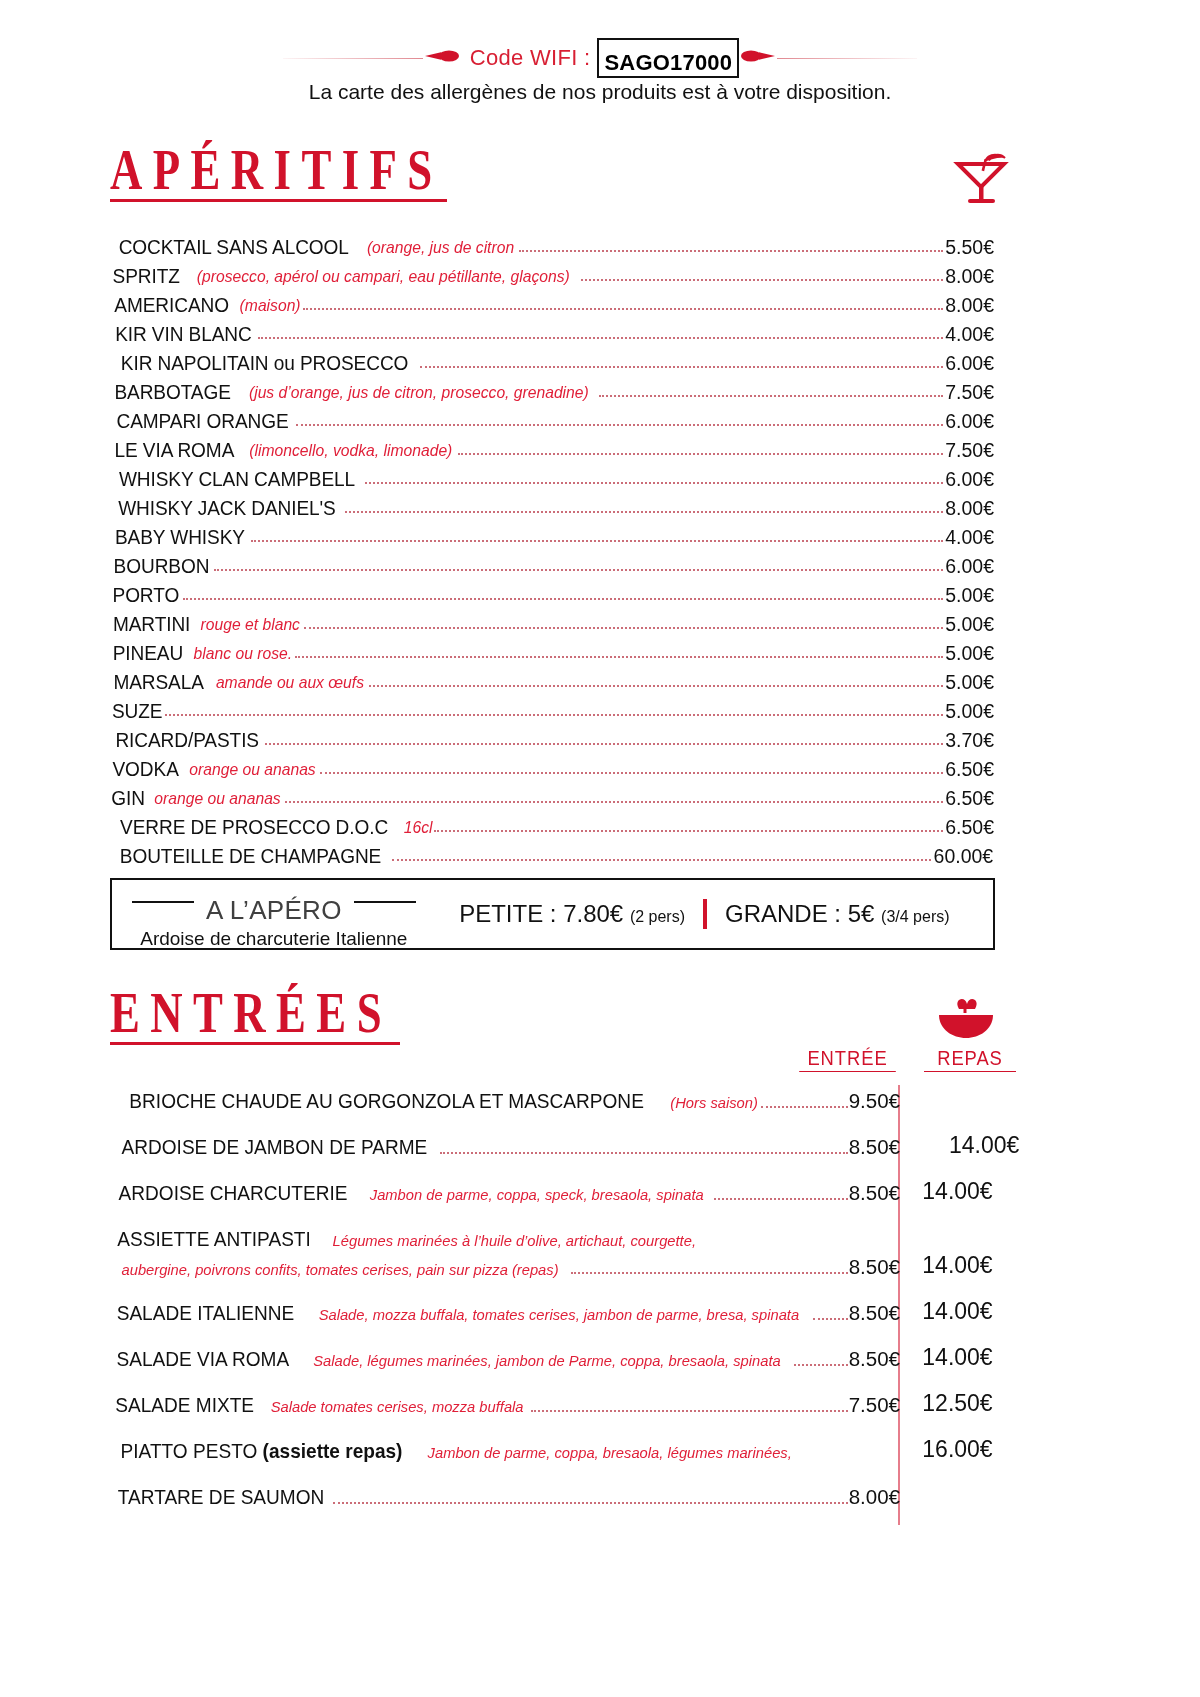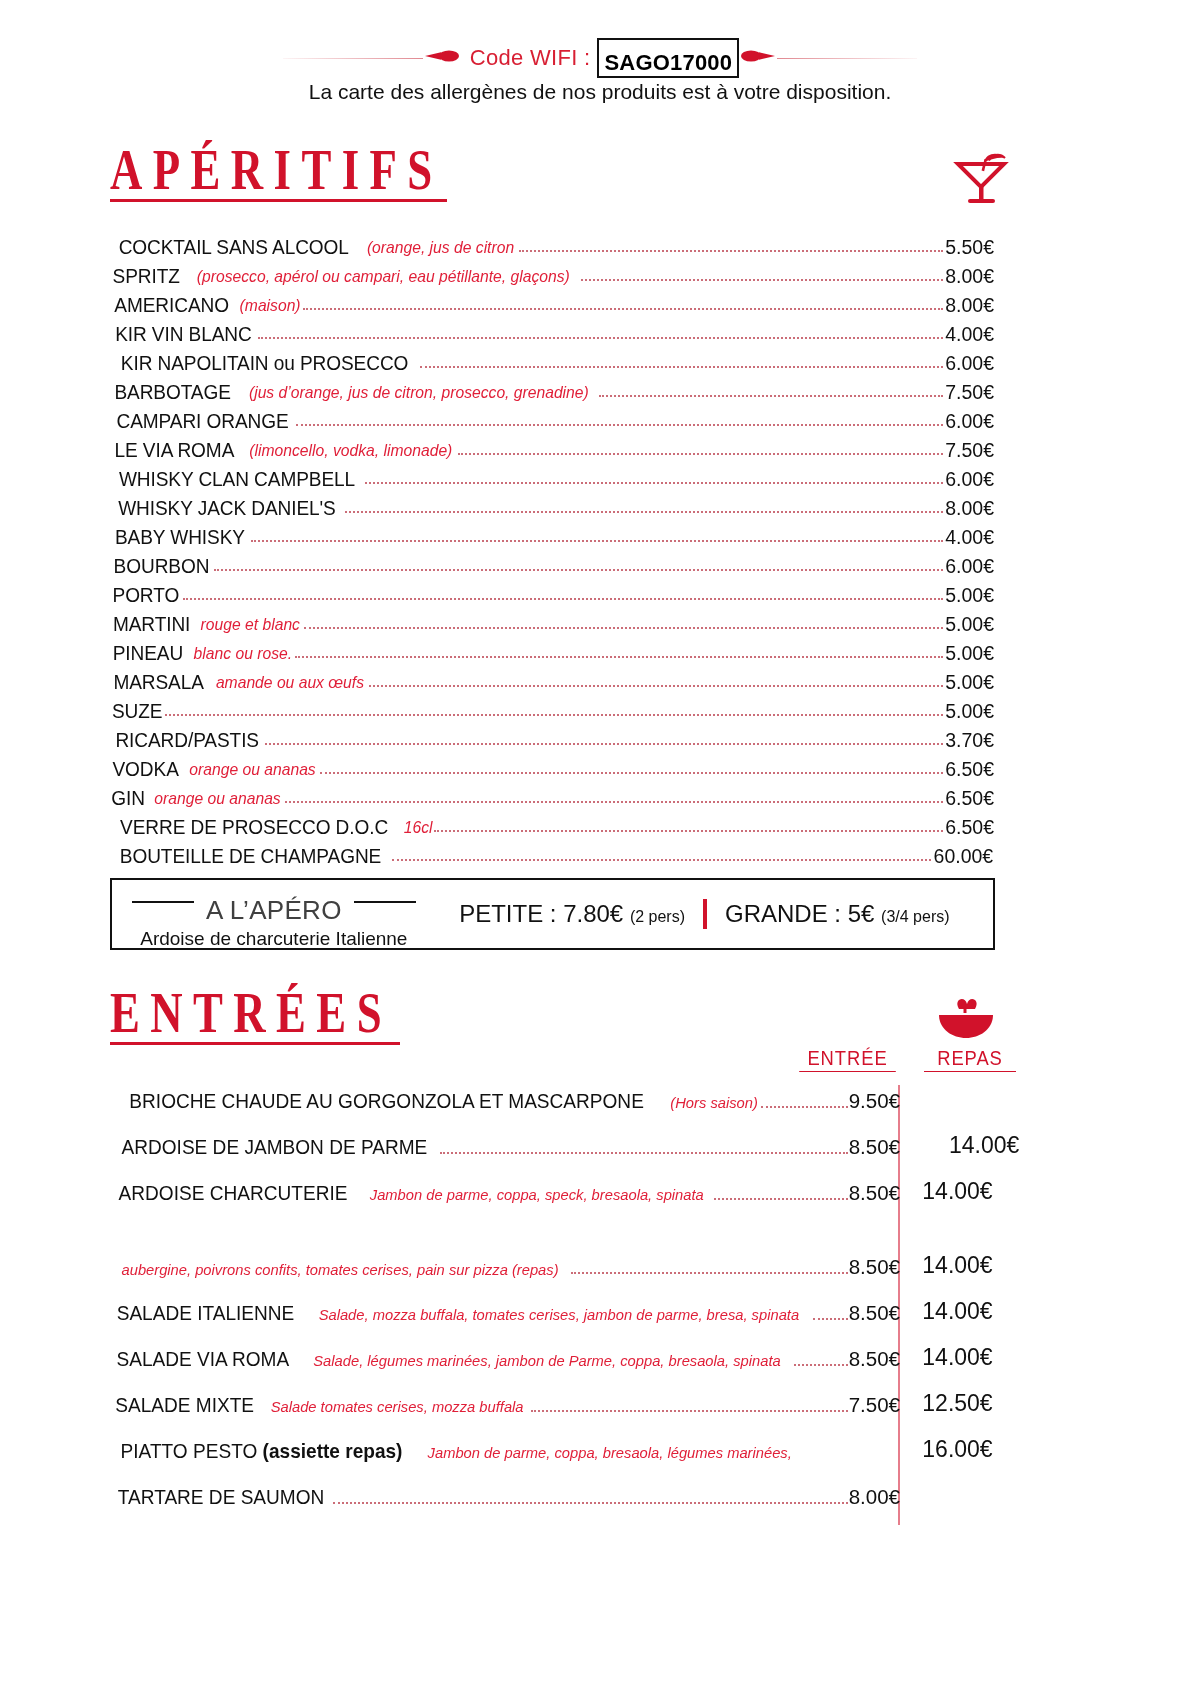--- a/index.html
+++ b/index.html
@@ -564,20 +564,24 @@
           </span>
           <span class="leader"></span>
           <span class="eprice">8.50€</span>
         </div>
       </div>
       <span class="repas">14.00€</span>
     </div>
     <div class="erow" style="margin-bottom: 18px;">
       <div class="etext">
         <div class="eline">
+          <span class="seg">
+            <span class="ename">ASSIETTE ANTIPASTI</span>
+            <span class="edesc">Légumes marinées à l’huile d’olive, artichaut, courgette,</span>
+          </span>
           <span class="leader" style="border-bottom: none;"></span>
           <span class="eprice"></span>
         </div>
         <div class="eline">
           <span class="seg">
             <span class="edesc lead">aubergine, poivrons confits, tomates cerises, pain sur pizza (repas)</span>
           </span>
           <span class="leader"></span>
           <span class="eprice">8.50€</span>
         </div>

